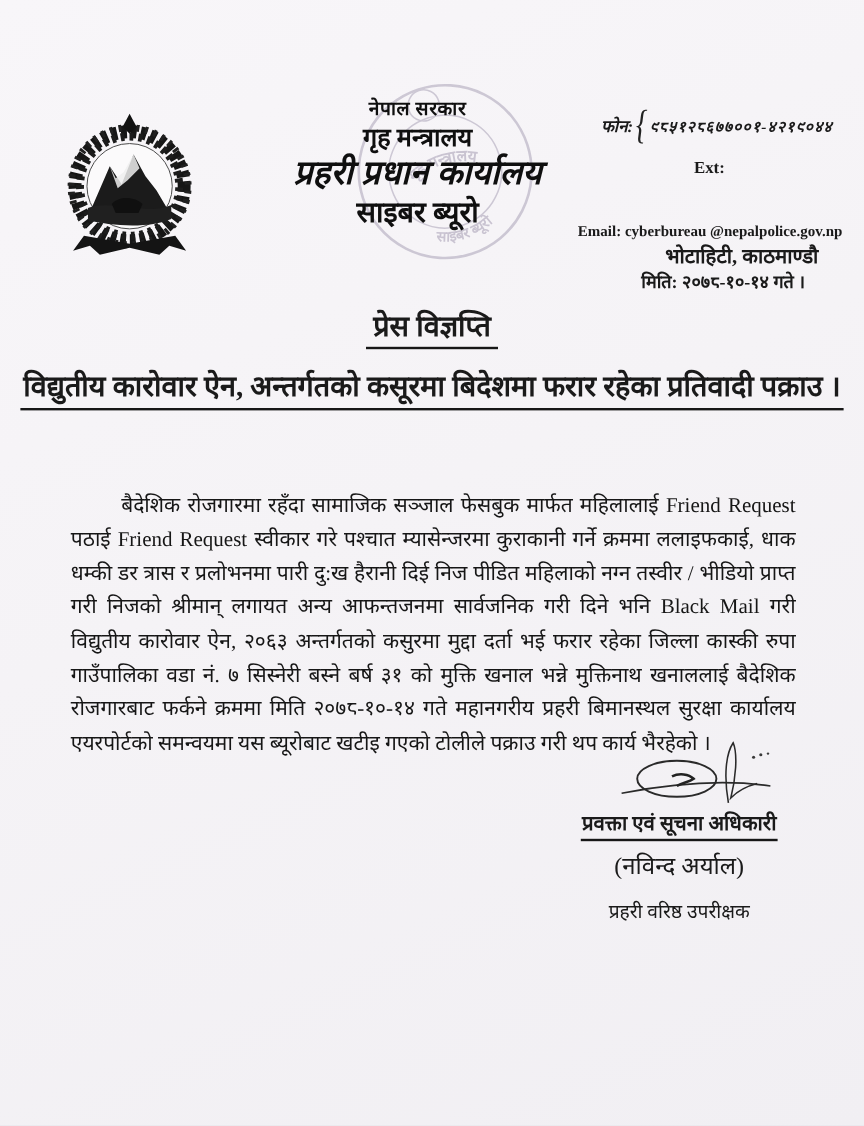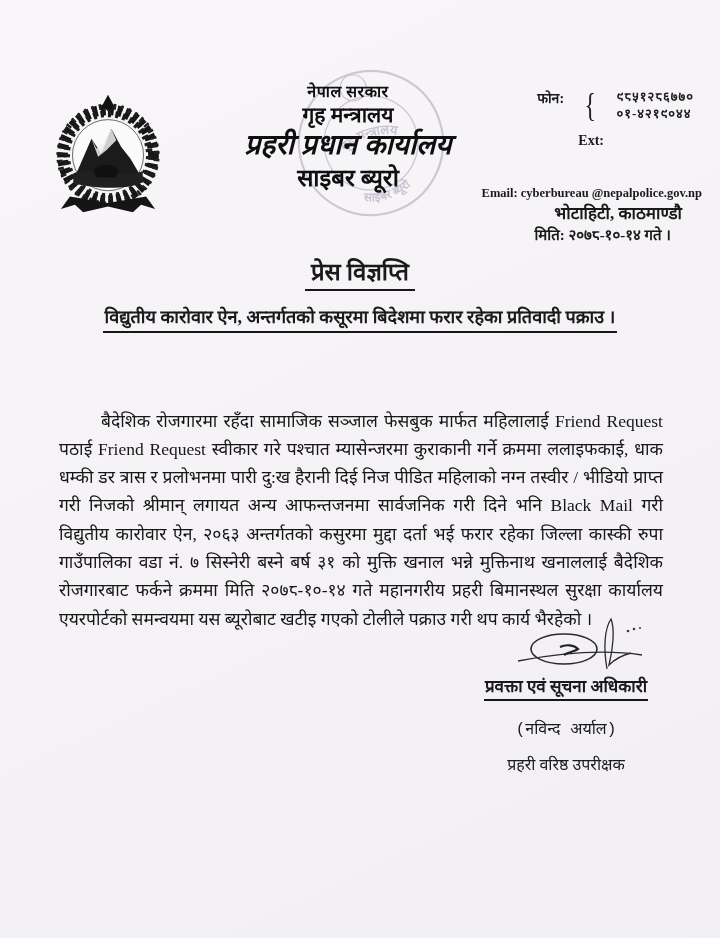--- a/index.html
+++ b/index.html
@@ -17,47 +17,47 @@
 
   
   .emblem{left:42px;top:94px;width:132px;height:124px;}
   .stamp{left:286px;top:58px;width:170px;height:170px;opacity:.5;}
   .org-block{left:158px;top:82px;width:380px;text-align:center;font-weight:bold;color:#0f0f0f;}
   .org-l1{font-size:16px;line-height:20px;letter-spacing:.5px;}
   .org-l2{font-size:21px;line-height:26px;}
   .org-l3{font-size:28px;line-height:34px;font-style:italic;}
   .org-l4{font-size:24px;line-height:32px;}
 
-  .phone-row{top:88px;right:26px;display:flex;gap:18px;}
+  .phone-row{top:88px;right:26px;display:flex;align-items:center;gap:0;font-style:italic;}
   .phone-label{font-size:14px;font-weight:bold;}
   .phone-brace{font-size:34px;font-weight:200;line-height:34px;color:#222;transform:scaleX(.7);}
-  .phone-nums{display:flex;flex-direction:column;font-size:13px;font-weight:bold;line-height:17px;letter-spacing:1px;}
+  .phone-nums{display:flex;flex-direction:row;font-size:13px;font-weight:bold;line-height:17px;letter-spacing:1px;}
   .ext{top:133px;right:116px;font-size:14px;font-weight:bold;font-family:"Liberation Serif",serif;}
   .email{top:186px;right:18px;font-size:12.5px;font-weight:bold;white-space:nowrap;font-family:"Liberation Serif",serif;}
   .address{top:201px;right:38px;font-size:17px;font-weight:bold;}
   .dateline{top:224px;right:49px;font-size:15px;font-weight:bold;}
 
   
   .title-wrap{top:254px;left:0;width:100%;text-align:center;}
   .title-text{display:inline-block;font-size:24px;font-weight:bold;padding:0 6px 2px;border-bottom:2.5px solid #171717;}
   .subtitle-wrap{top:304px;left:0;width:100%;text-align:center;}
-  .subtitle-text{display:inline-block;font-size:18px;font-weight:bold;padding:0 2px 3px;border-bottom:2px solid #171717;text-align:right;}
+  .subtitle-text{display:inline-block;font-size:24px;font-weight:bold;padding:0 2px 3px;border-bottom:2px solid #171717;text-align:right;}
 
   
   .body-text{
     left:59px;top:389px;width:604px;
     font-size:17.5px;line-height:28.3px;
     text-align:justify;text-indent:42px;color:#161616;
   }
 
   
   .sig-block{top:616px;right:28px;width:252px;text-align:center;}
   .sig-scribble{display:block;margin:0 auto -2px 72px;}
   .sig-role{display:inline-block;font-size:17px;font-weight:bold;padding:0 1px 2px;border-bottom:2px solid #171717;}
-  .sig-name{font-size:16px;margin-top:16px;font-family:Liberation Mono, monospace;}
+  .sig-name{font-size:20px;margin-top:6px;}
   .sig-rank{font-size:16px;margin-top:14px;}
 </style>
 </head>
 <body>
 
 <div class="page">
 
   <svg class="abs stamp" viewBox="-85 -85 170 170" aria-hidden="true">
     <g transform="rotate(-18)">
       <circle r="72" fill="none" stroke="#a49cb2" stroke-width="2.2"></circle>

